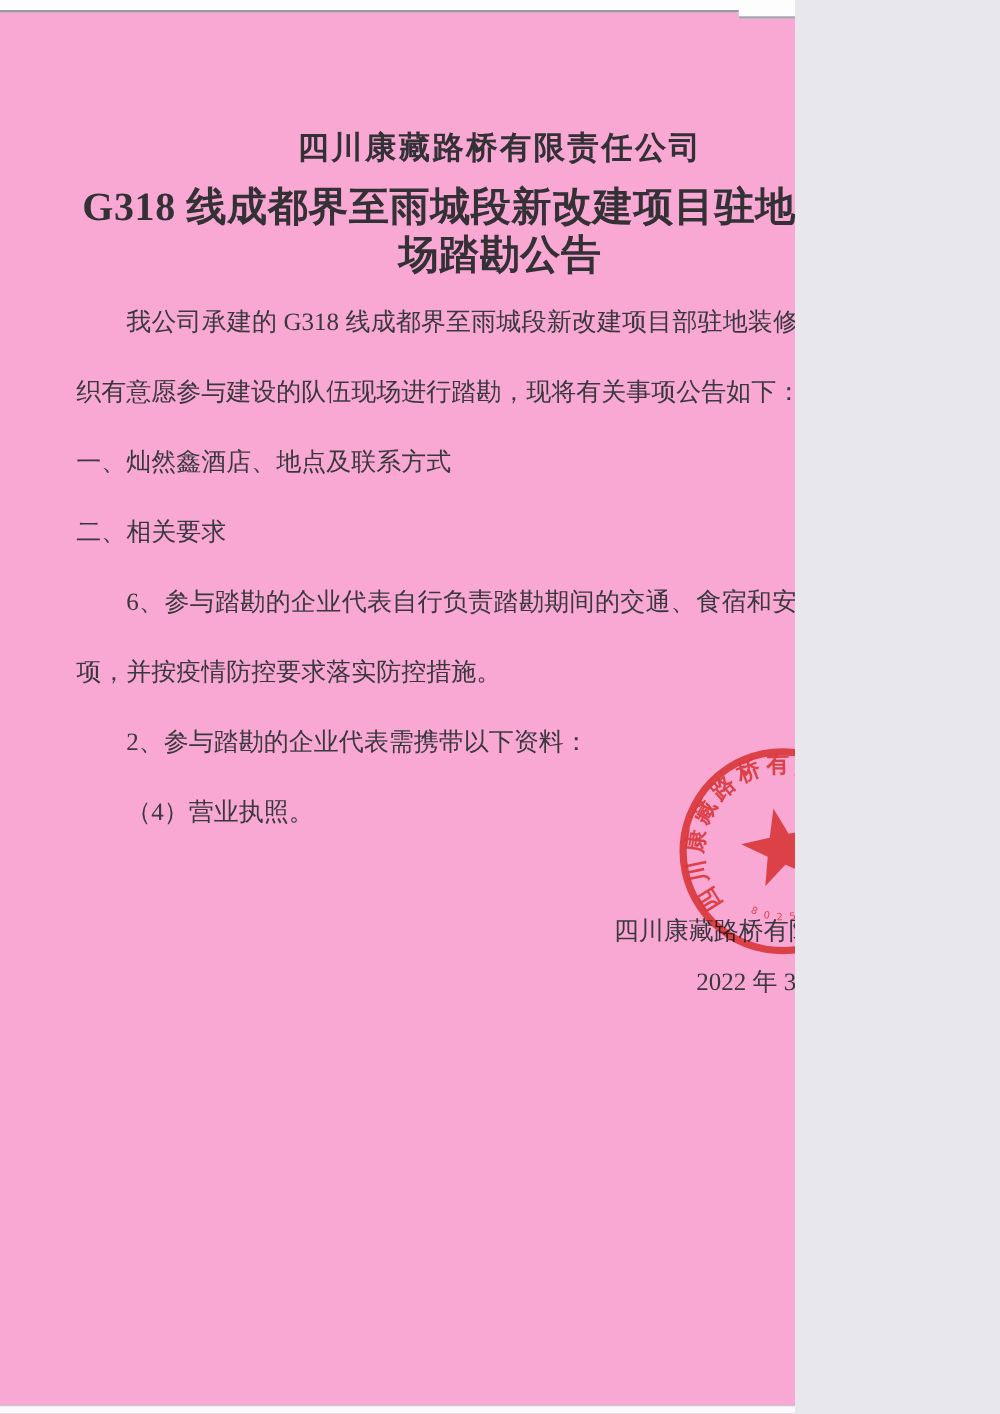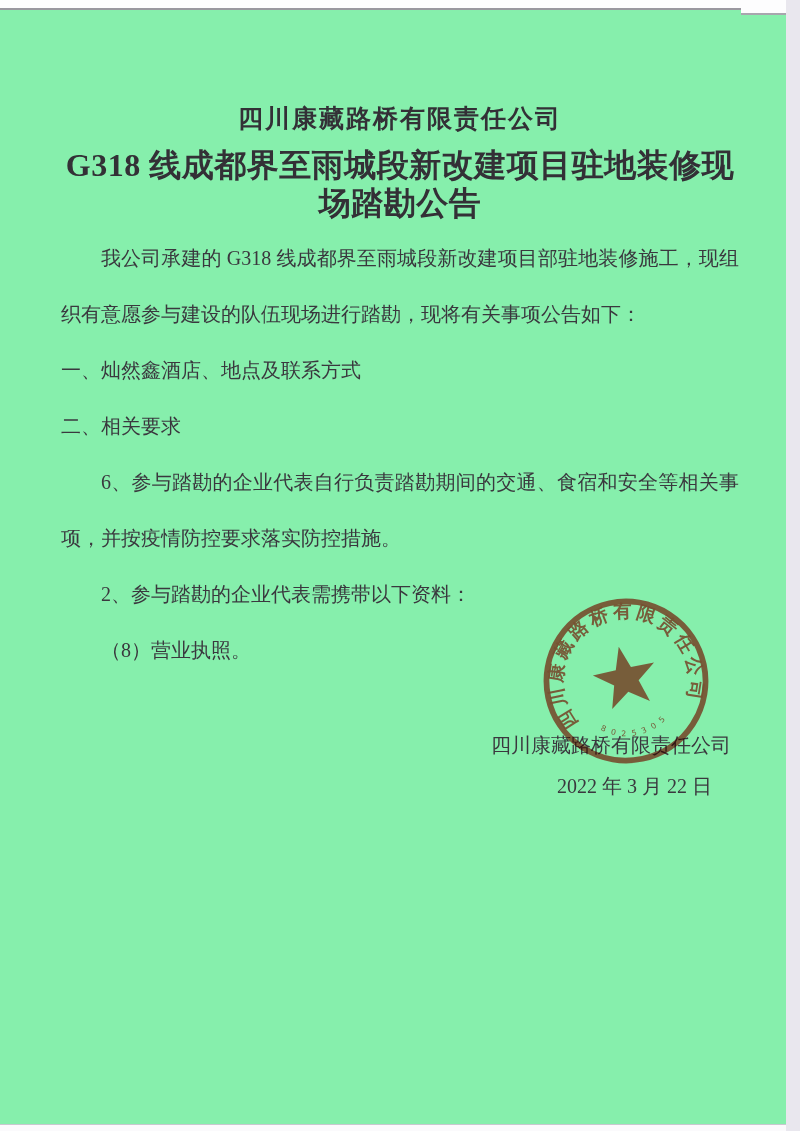--- a/index.html
+++ b/index.html
@@ -1,19 +1,19 @@
 <!DOCTYPE html>
 <html><head>
 <meta charset="utf-8">
 <style>
   html,body{margin:0;padding:0;background:#e9e7ee;}
   .page{
     position:relative;
-    width:786px;height:1131px;
-    background:#86efac;
+    width:636px;height:1131px;
+    background:#f9a8d4;
     overflow:hidden;
     font-family:"Liberation Serif","DejaVu Serif",serif;
     color:#3a383e;
   }
   .scan-edge-top{
     position:absolute;top:0;left:0;width:100%;height:8px;
     background:#fdfdfe;border-bottom:2px solid #9a98a0;
   }
   .scan-edge-top-right{
     position:absolute;top:0;right:0;width:45px;height:13px;
@@ -78,21 +78,21 @@
     <h2 class="subtitle">G318 线成都界至雨城段新改建项目驻地装修现场踏勘公告</h2>
 
     <div class="body-text">
       <p class="indent">我公司承建的 G318 线成都界至雨城段新改建项目部驻地装修施工，现组织有意愿参与建设的队伍现场进行踏勘，现将有关事项公告如下：</p>
 
       <p class="heading">一、灿然鑫酒店、地点及联系方式</p>
 
       <p class="heading">二、相关要求</p>
       <p class="indent">6、参与踏勘的企业代表自行负责踏勘期间的交通、食宿和安全等相关事项，并按疫情防控要求落实防控措施。</p>
       <p class="indent">2、参与踏勘的企业代表需携带以下资料：</p>
-      <p class="indent">（8）营业执照。</p>
+      <p class="indent">（4）营业执照。</p>
     </div>
 
     <div class="signature">
       <p class="sig-company">四川康藏路桥有限责任公司</p>
       <p class="sig-date">2022 年 3 月 22 日</p>
     </div>
   </div>
 
   <div class="seal">
     <svg viewBox="0 0 200 200" xmlns="http://www.w3.org/2000/svg">

